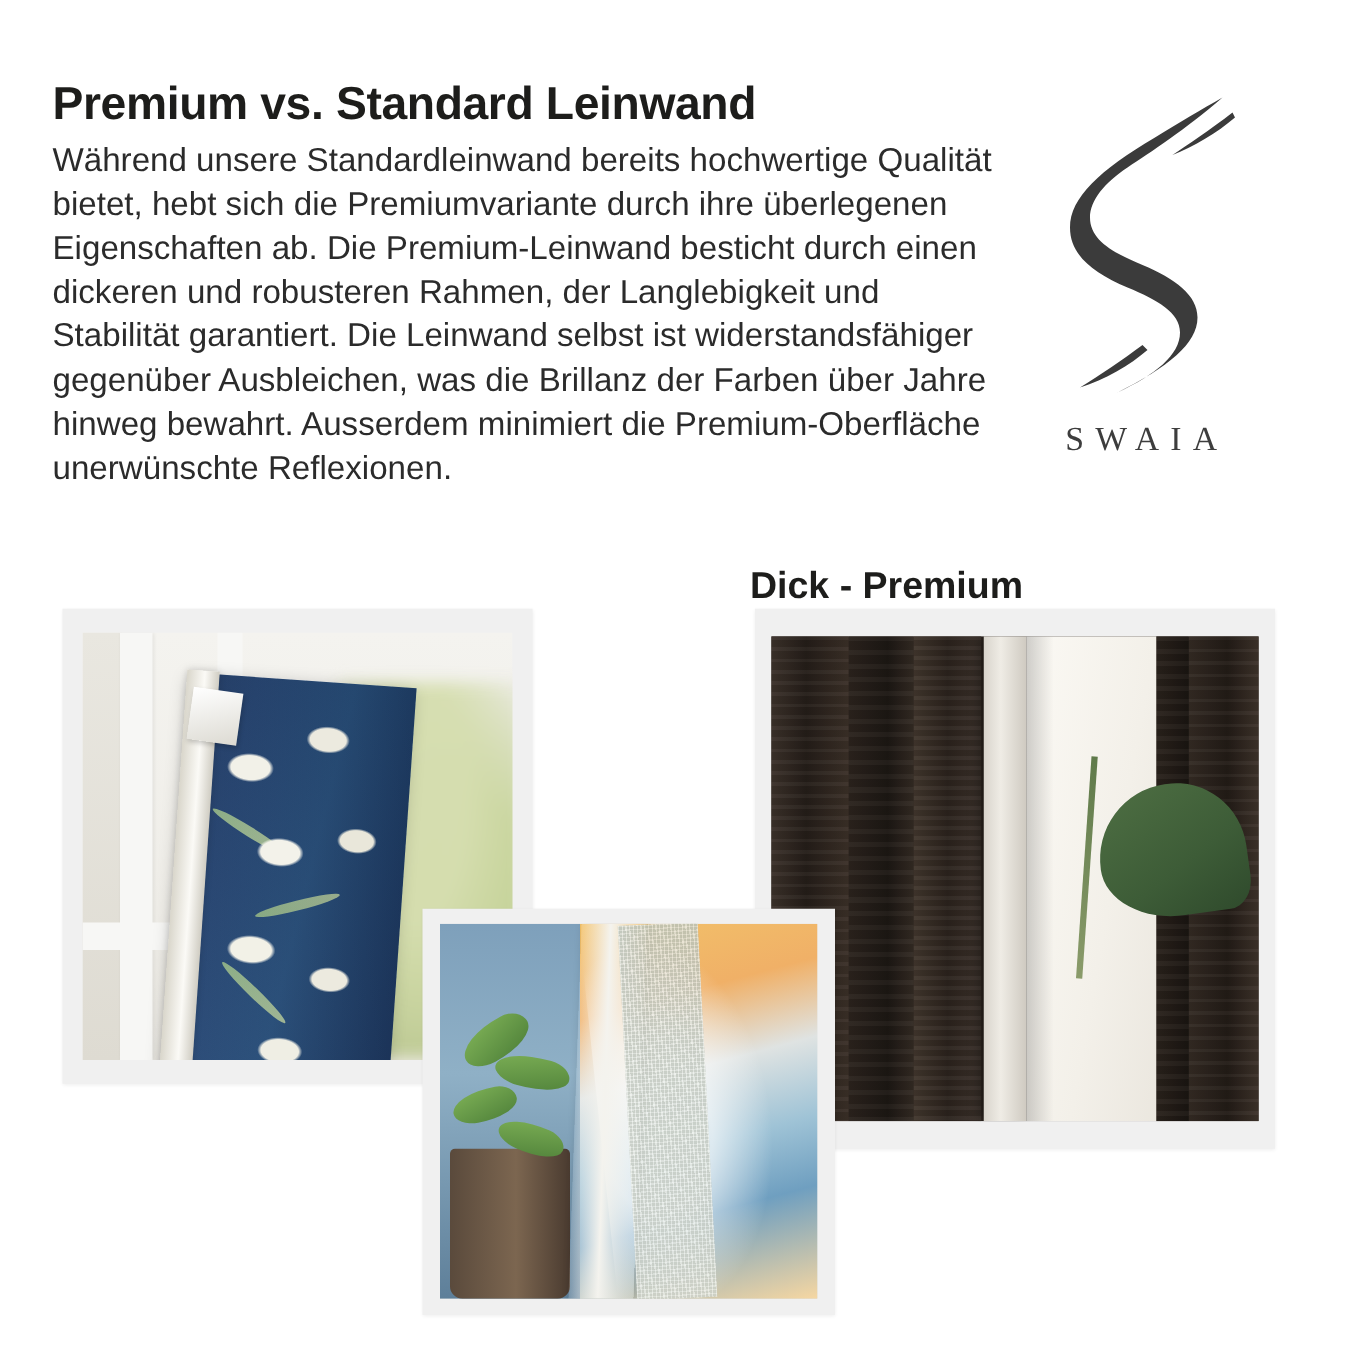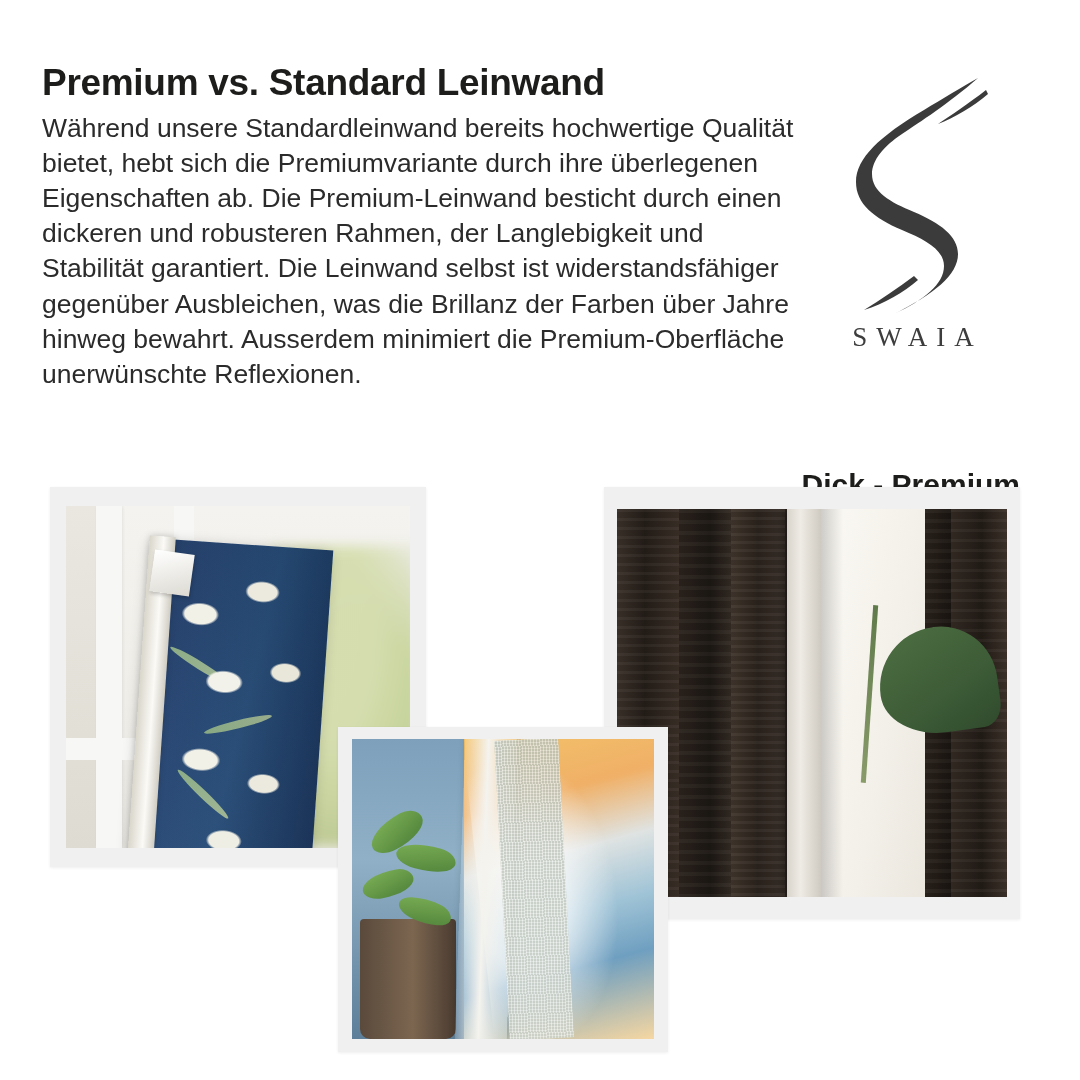--- a/index.html
+++ b/index.html
@@ -58,43 +58,43 @@
   .logo-mark {
     width: 170px;
     height: 250px;
     display: block;
     margin: 0 auto;
   }
   .logo-text {
     font-size: 27px;
     letter-spacing: 9px;
     color: #3d3d3d;
-    margin-top: 2px;
+    margin-top: 16px;
     font-family: "Liberation Serif", serif;
     padding-left: 9px;
   }
 
   
   .caption {
     position: absolute;
     font-size: 30px;
     font-weight: bold;
     color: #1d1d1b;
   }
   .caption-left {
     left: 95px;
     top: 452px;
     width: 390px;
     text-align: center;
   }
   .caption-right {
     left: 600px;
-    top: 468px;
+    top: 452px;
     width: 420px;
-    text-align: right;
+    text-align: left;
   }
 
   
   .photo-card {
     position: absolute;
     background: #f0f0f0;
     box-shadow: 0 1px 3px rgba(0,0,0,0.07);
     overflow: hidden;
   }
   .photo-inner {

